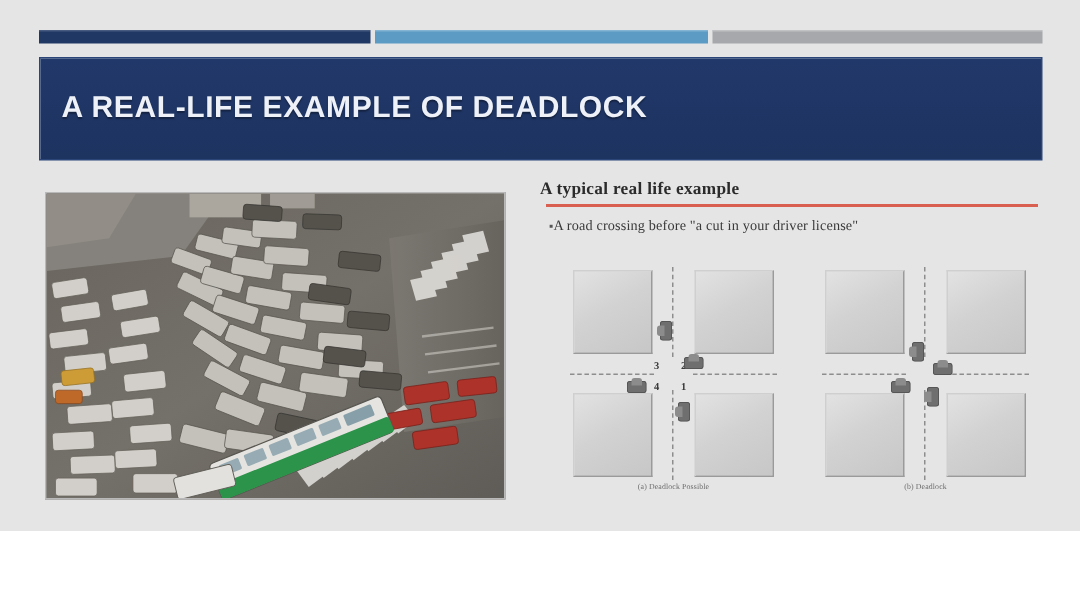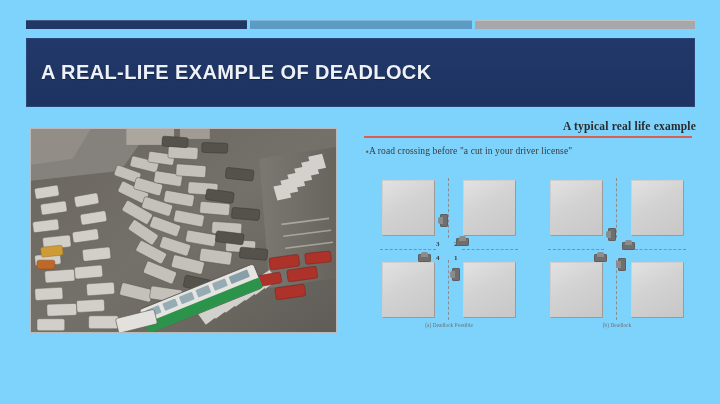--- a/index.html
+++ b/index.html
@@ -4,22 +4,22 @@
 <style>
   * { box-sizing: border-box; margin: 0; padding: 0; }
   html, body {
     width: 720px; height: 404px;
     background: #ffffff;
     font-family: "Liberation Sans", sans-serif;
     overflow: hidden;
   }
   .slide {
     position: relative;
-    width: 720px; height: 404px;
-    background: #7dd3fc;
+    width: 720px; height: 354px;
+    background: #e5e5e5;
   }
 
   
   .accent-bar {
     position: absolute;
     left: 26px; top: 20px;
     width: 669px; height: 9px;
     display: flex;
     gap: 3px;
   }
@@ -60,21 +60,21 @@
   }
   .photo-canvas { position: absolute; inset: 0; }
 
   
   .right-pane {
     position: absolute;
     left: 360px; top: 118px;
     width: 336px; height: 225px;
   }
   .typ-heading {
-    text-align: right;
+    text-align: left;
     font-family: "Liberation Serif", serif;
     font-size: 11.5px;
     font-weight: 700;
     color: #2b2b2b;
     letter-spacing: .2px;
     margin-top: 2px;
   }
   .red-rule {
     height: 1.5px;
     background: #d95f50;

